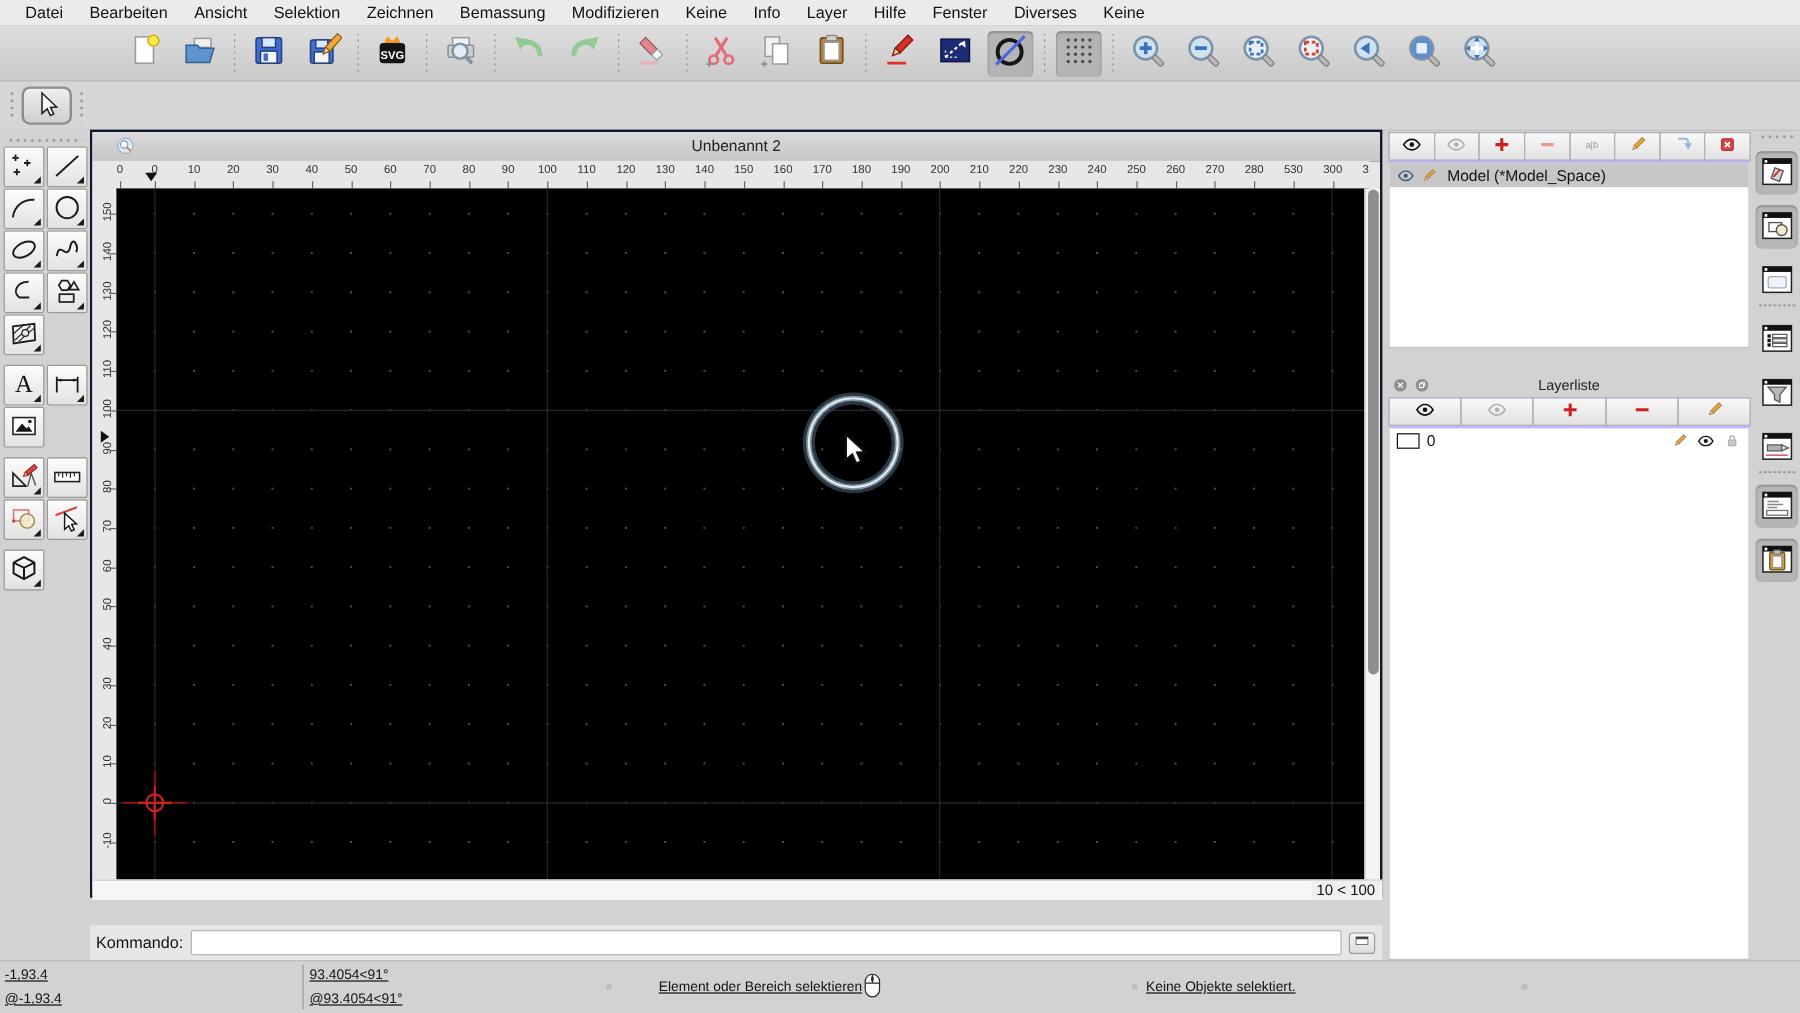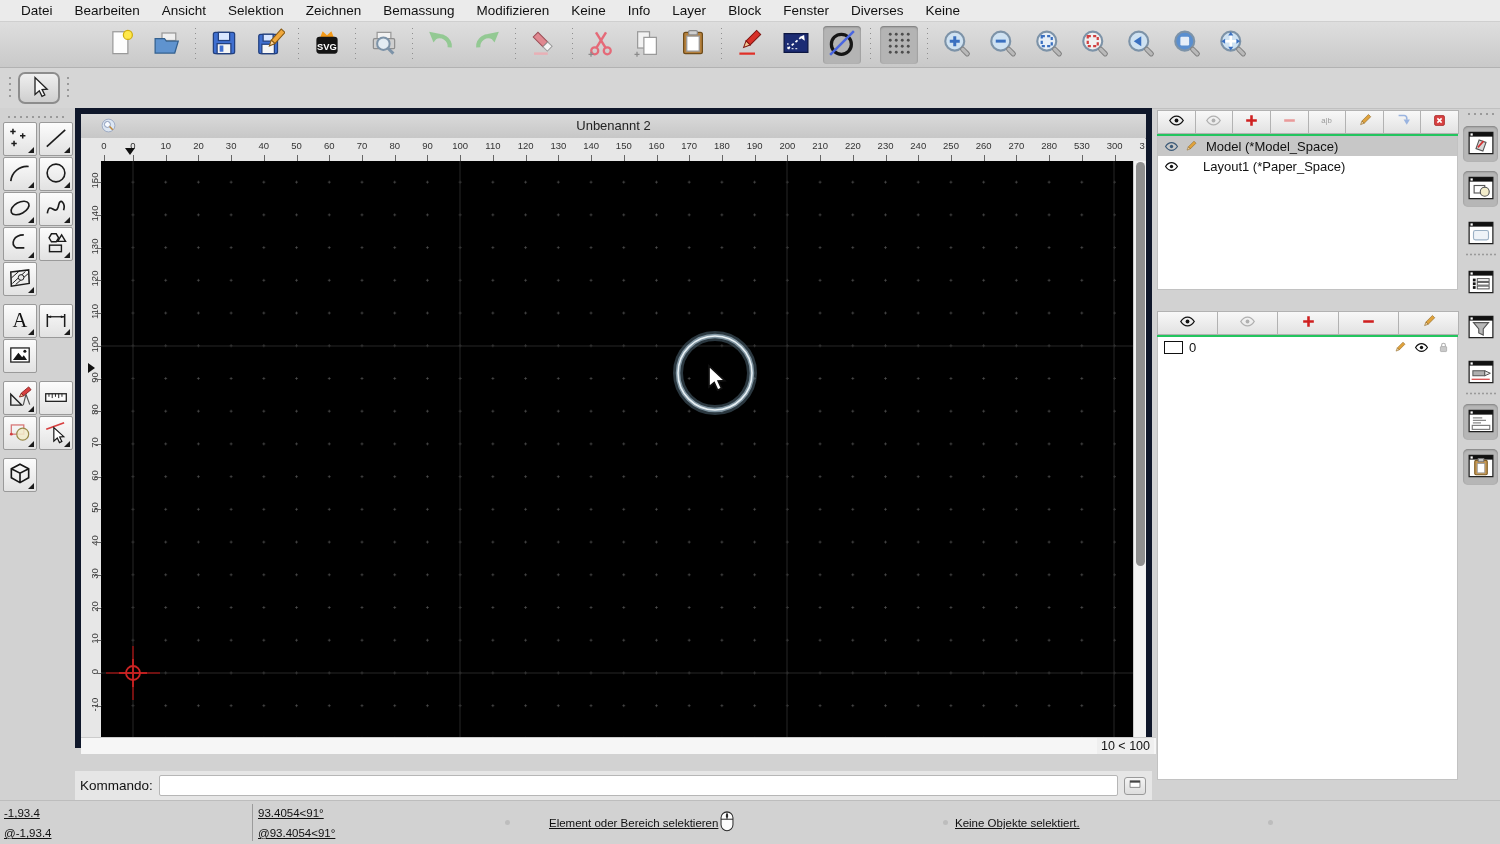--- a/index.html
+++ b/index.html
@@ -33,21 +33,21 @@
   .palette{position:absolute;left:0;top:108px;width:75px;height:692px;background:#d2d2d2;}
   .pal-handle{position:absolute;left:6px;top:7px;width:62px;height:4px;
          background-image:radial-gradient(circle,#9a9a9a 1px,rgba(0,0,0,0) 1.4px);background-size:6px 4px;}
   .pal-btn{position:absolute;width:34px;height:34px;border:1px solid #9a9a9a;border-radius:2px;
            background:linear-gradient(#fcfcfc,#e2e2e2);display:flex;align-items:center;justify-content:center;padding:0;}
   .pal-btn svg{width:26px;height:26px;}
   .pal-btn.sub:after{content:"";position:absolute;right:2px;bottom:2px;border-style:solid;
            border-width:0 0 6px 6px;border-color:rgba(0,0,0,0) rgba(0,0,0,0) #1c1c1c rgba(0,0,0,0);}
   
   .mdi{position:absolute;left:75px;top:108px;width:1077px;height:640px;background:#e6e6e6;
-       border:6px solid #0f172a;box-sizing:border-box;}
+       border:2px solid #0f172a;box-sizing:border-box;}
   .titlebar{position:absolute;left:0;top:0;width:100%;height:24px;
             background:linear-gradient(#dadada,#c7c7c7);border-bottom:1px solid #ababab;}
   .titlebar .app-ico{position:absolute;left:19px;top:3px;width:17px;height:17px;}
   .titlebar .app-ico svg{width:17px;height:17px;}
   .titlebar .title{position:absolute;left:0;right:0;top:4px;text-align:center;font-size:13px;color:#222;}
   .hruler{position:absolute;left:0;top:24px;width:1064px;height:23px;background:#e7e7e7;overflow:hidden;}
   .hruler .lab{position:absolute;top:2px;font-size:9.5px;color:#333;transform:translateX(-50%);}
   .hruler .tick{position:absolute;bottom:0;width:1px;height:6px;background:#666;}
   .hruler .marker{position:absolute;bottom:1px;width:0;height:0;border:5px solid rgba(0,0,0,0);
                   border-top:7px solid #111;transform:translateX(-50%);}
@@ -65,21 +65,21 @@
   .vscroll .thumb{position:absolute;left:2px;top:1px;width:9px;height:404px;background:#8f8f8f;border-radius:5px;}
   .hstrip{position:absolute;left:0;top:623px;width:1075px;height:16px;background:#f6f6f6;border-top:1px solid #ccc;}
   .gridstatus{position:absolute;right:2px;top:0;height:16px;line-height:16px;font-size:12.5px;color:#111;
               padding:0 4px;background:#efefef;}
   
   .panel{position:absolute;left:1157px;width:301px;}
   .panel .ptitle{position:relative;height:20px;}
   .panel .ptitle .cap{position:absolute;left:0;right:0;top:3px;text-align:center;font-size:12px;color:#222;}
   .panel .tbtn{position:absolute;top:3px;width:14px;height:14px;padding:0;border:none;background:none;}
   .panel .tbtn svg{width:14px;height:14px;}
-  .panel .ptoolbar{display:flex;height:26px;background:#22c55e;}
+  .panel .ptoolbar{display:flex;height:26px;background:#c4b5fd;}
   .ptb-btn{flex:1;height:24px;margin-right:-1px;border:1px solid #b2b2b2;
            background:linear-gradient(#f8f8f8,#e2e2e2);display:flex;align-items:center;justify-content:center;padding:0;}
   .ptb-btn svg{width:17px;height:17px;}
   .panel .pbody{background:#fff;border:1px solid #c2c2c2;border-top:none;box-sizing:border-box;}
   .prow{height:20px;display:flex;align-items:center;font-size:13px;position:relative;}
   .prow.sel{background:#c7c7c7;}
   .prow .ric{width:15px;height:15px;flex:0 0 auto;}
   .prow .ric svg{width:15px;height:15px;}
   .prow .lbl{margin-left:6px;}
   .swatch{width:17px;height:11px;background:#fff;border:1.5px solid #111;margin-left:6px;flex:0 0 auto;}
@@ -125,21 +125,21 @@
       <div class="mi">Datei</div>
       <div class="mi">Bearbeiten</div>
       <div class="mi">Ansicht</div>
       <div class="mi">Selektion</div>
       <div class="mi">Zeichnen</div>
       <div class="mi">Bemassung</div>
       <div class="mi">Modifizieren</div>
       <div class="mi">Keine</div>
       <div class="mi">Info</div>
       <div class="mi">Layer</div>
-      <div class="mi">Block</div>
+      <div class="mi">Hilfe</div>
       <div class="mi">Fenster</div>
       <div class="mi">Diverses</div>
       <div class="mi">Keine</div>
     </div>
   <div class="toolbar1">
       <div class="tb-btn">
         <span><svg viewBox="0 0 24 24">
             <rect x="5.5" y="3" width="12" height="17.5" fill="#fdfdfd" stroke="#9a9a9a"></rect>
             <circle cx="17.5" cy="5.5" r="3.6" fill="#ffe84a" stroke="#cfae10"></circle>
           </svg></span>
@@ -674,31 +674,36 @@
               <circle cx="12" cy="12" r="2.7" fill="#3c5a78"></circle>
             </svg></span>
           <span class="ric" style="margin-left: 4px;"><svg viewBox="0 0 24 24">
               <g transform="rotate(45 12 12)">
                 <rect x="9.9" y="2" width="4.6" height="13" fill="#e0a23c" stroke="#8a6420" stroke-width="0.8"></rect>
                 <polygon points="9.9,15 14.5,15 12.2,20" fill="#f0d0a0" stroke="#8a6420" stroke-width="0.8"></polygon>
               </g>
             </svg></span>
           <span class="lbl" style="margin-left: 8px;">Model (*Model_Space)</span>
         </div>
-        <div class="prow">
-          <span class="ric" style="margin-left: 6px;"><svg viewBox="0 0 24 24">
-              <path d="M2.5 12c2.6-4.2 5.8-6.2 9.5-6.2s6.9 2 9.5 6.2c-2.6 4.2-5.8 6.2-9.5 6.2S5.1 16.2 2.5 12z" fill="none" stroke="#111" stroke-width="1.9"></path>
-              <circle cx="12" cy="12" r="2.7" fill="#111"></circle>
-            </svg></span>
-          <span class="lbl" style="margin-left: 24px;">Layout1 (*Paper_Space)</span>
-        </div>
       </div>
   </div>
 
   <div class="panel" id="layerpanel" style="top:311px;">
+    <div class="ptitle">
+      <button class="tbtn" style="left:3px"><svg viewBox="0 0 24 24">
+            <circle cx="12" cy="12" r="9" fill="#8f8f8f"></circle>
+            <path d="M8.5 8.5l7 7M15.5 8.5l-7 7" stroke="#fff" stroke-width="1.8"></path>
+          </svg></button>
+      <button class="tbtn" style="left:21px"><svg viewBox="0 0 24 24">
+            <circle cx="12" cy="12" r="9" fill="#8f8f8f"></circle>
+            <rect x="8.5" y="10" width="5.5" height="5.5" fill="none" stroke="#fff" stroke-width="1.4"></rect>
+            <path d="M10.5 10V8h5.5v5.5h-2" fill="none" stroke="#fff" stroke-width="1.4"></path>
+          </svg></button>
+      <div class="cap">Layerliste</div>
+    </div>
     <div class="ptoolbar">
         <button class="ptb-btn">
           <span><svg viewBox="0 0 24 24">
               <path d="M2.5 12c2.6-4.2 5.8-6.2 9.5-6.2s6.9 2 9.5 6.2c-2.6 4.2-5.8 6.2-9.5 6.2S5.1 16.2 2.5 12z" fill="none" stroke="#111" stroke-width="1.9"></path>
               <circle cx="12" cy="12" r="2.7" fill="#111"></circle>
             </svg></span>
         </button>
         <button class="ptb-btn">
           <span><svg viewBox="0 0 24 24">
               <path d="M2.5 12c2.6-4.2 5.8-6.2 9.5-6.2s6.9 2 9.5 6.2c-2.6 4.2-5.8 6.2-9.5 6.2S5.1 16.2 2.5 12z" fill="none" stroke="#b0b0b0" stroke-width="1.9"></path>

